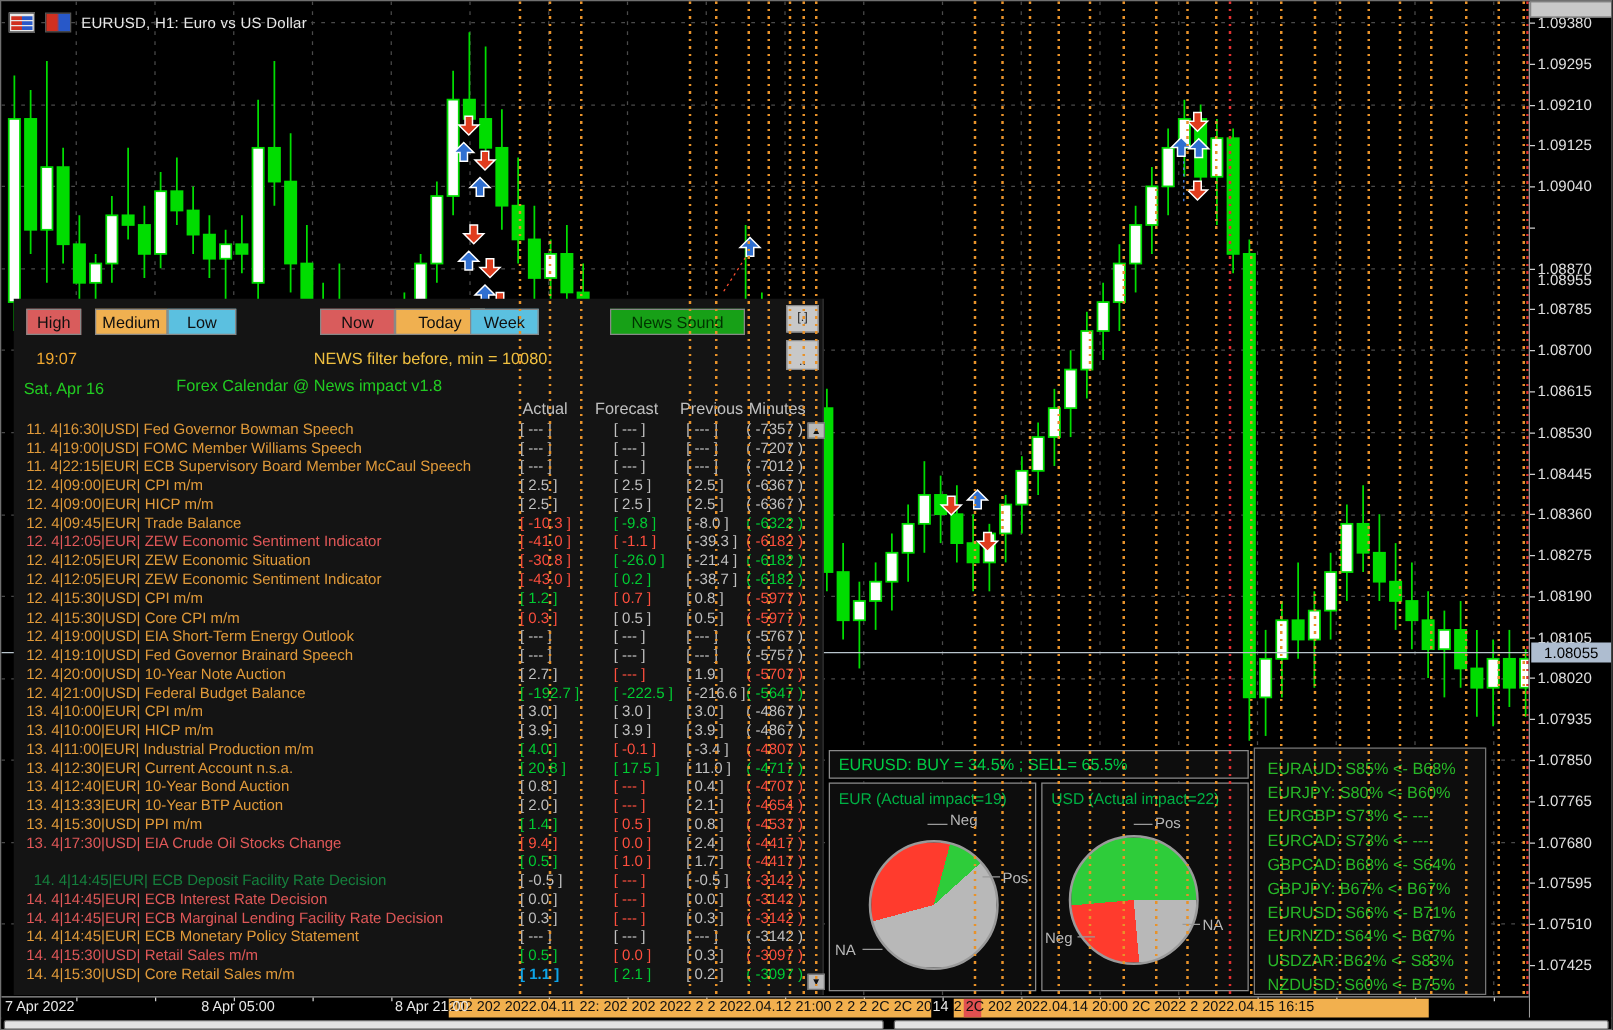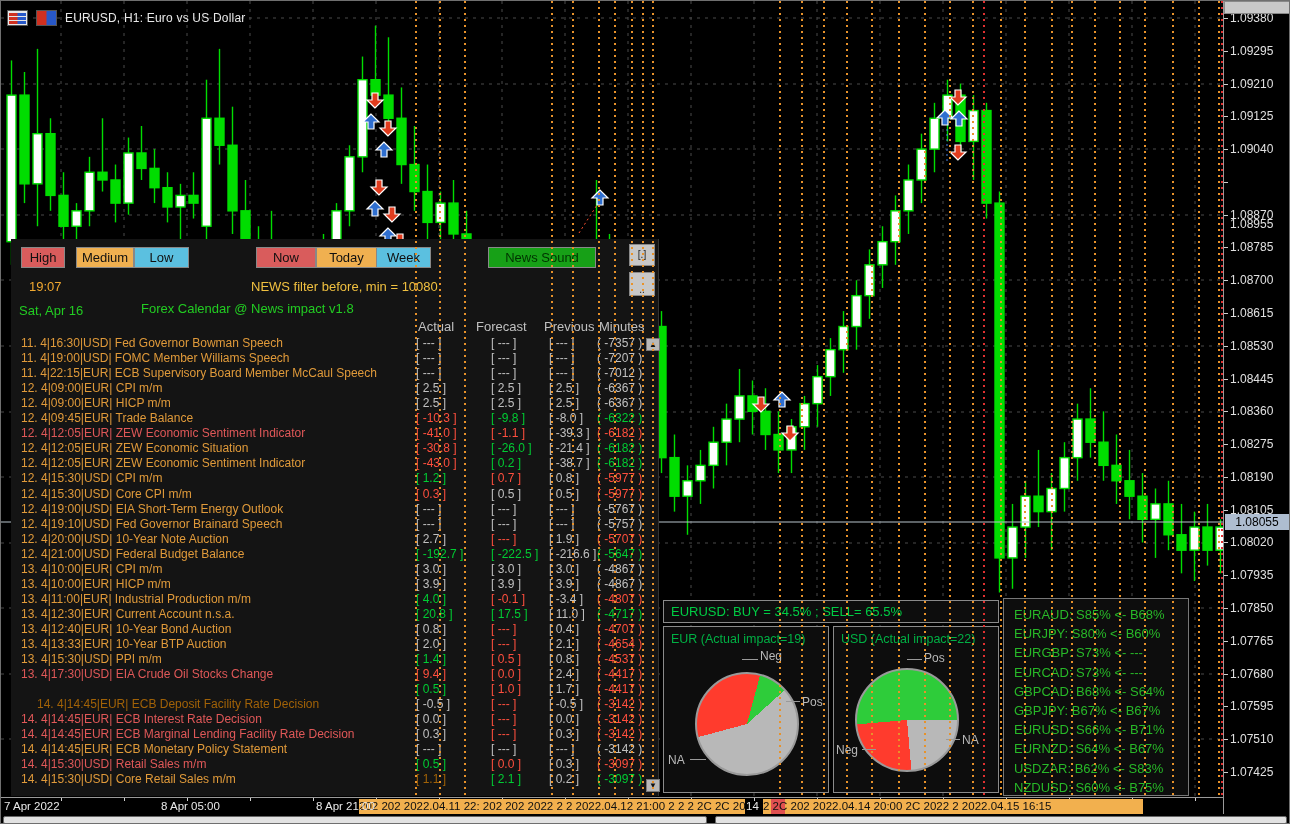--- a/index.html
+++ b/index.html
@@ -341,21 +341,21 @@
       <div class="evline" style="left: 1217px; color: rgb(232, 146, 42);"></div>
       <div class="evline" style="left: 982px; color: rgb(224, 48, 48);"></div>
       <div class="evline" style="left: 1220px; color: rgb(224, 48, 48);"></div>
     </div>
 
   <div class="cal">
     <div class="btn" style="left: 10px; top: 8px; width: 44px; background: rgb(217, 92, 92);">High</div>
     <div class="btn" style="left: 65px; top: 8px; width: 58px; background: rgb(240, 176, 80);">Medium</div>
     <div class="btn" style="left: 123px; top: 8px; width: 55px; background: rgb(91, 192, 224);">Low</div>
     <div class="btn" style="left: 245px; top: 8px; width: 60px; background: rgb(217, 92, 92);">Now</div>
-    <div class="btn" style="left: 305px; top: 8px; width: 61px; background: rgb(240, 176, 80);">Today</div>
+    <div class="btn" style="left: 305px; top: 8px; width: 72px; background: rgb(240, 176, 80);">Today</div>
     <div class="btn" style="left: 365px; top: 8px; width: 55px; background: rgb(91, 192, 224);">Week</div>
     <div class="btn" style="left: 477px; top: 8px; width: 108px; color: rgb(0, 51, 0); background: rgb(23, 160, 23);">News Sound</div>
     <div class="sq-btn" style="left:618px;top:5px;width:26px;height:22px;line-height:20px;">[.]</div>
     <div class="sq-btn" style="left:618px;top:33px;width:26px;height:24px;line-height:34px;">..</div>
 
     <div class="cal-txt" style="left:18px;top:40px;color:#f0a830;">19:07</div>
     <div class="cal-txt" style="left:240px;top:40px;color:#f0c040;">NEWS filter before, min = 10080</div>
     <div class="cal-txt" style="left:8px;top:64px;color:#22cc22;">Sat, Apr 16</div>
     <div class="cal-txt" style="left:130px;top:62px;color:#22cc22;">Forex Calendar @ News impact v1.8</div>
 
@@ -526,21 +526,21 @@
           <span style="left: 538px; color: rgb(192, 192, 192);">[ 2.4 ]</span>
           <span style="left: 586px; color: rgb(255, 79, 62);">( -4417 )</span>
         </div>
         <div class="crow" style="top: 346.15px;">
           <span style="left: 405px; color: rgb(0, 204, 51);">[ 0.5 ]</span>
           <span style="left: 480px; color: rgb(255, 79, 62);">[ 1.0 ]</span>
           <span style="left: 538px; color: rgb(192, 192, 192);">[ 1.7 ]</span>
           <span style="left: 586px; color: rgb(255, 79, 62);">( -4417 )</span>
         </div>
         <div class="crow" style="top: 361.2px;">
-          <span style="left: 26px; color: #a16207;">14. 4|14:45|EUR| ECB Deposit Facility Rate Decision</span>
+          <span style="left: 16px; color: #15803d;">14. 4|14:45|EUR| ECB Deposit Facility Rate Decision</span>
           <span style="left: 405px; color: rgb(192, 192, 192);">[ -0.5 ]</span>
           <span style="left: 480px; color: rgb(255, 79, 62);">[ --- ]</span>
           <span style="left: 538px; color: rgb(192, 192, 192);">[ -0.5 ]</span>
           <span style="left: 586px; color: rgb(255, 79, 62);">( -3142 )</span>
         </div>
         <div class="crow" style="top: 376.25px;">
           <span style="left: 10px; color: rgb(224, 88, 88);">14. 4|14:45|EUR| ECB Interest Rate Decision</span>
           <span style="left: 405px; color: rgb(192, 192, 192);">[ 0.0 ]</span>
           <span style="left: 480px; color: rgb(255, 79, 62);">[ --- ]</span>
           <span style="left: 538px; color: rgb(192, 192, 192);">[ 0.0 ]</span>
@@ -562,21 +562,21 @@
         </div>
         <div class="crow" style="top: 421.4px;">
           <span style="left: 10px; color: rgb(224, 88, 88);">14. 4|15:30|USD| Retail Sales m/m</span>
           <span style="left: 405px; color: rgb(0, 204, 51);">[ 0.5 ]</span>
           <span style="left: 480px; color: rgb(255, 79, 62);">[ 0.0 ]</span>
           <span style="left: 538px; color: rgb(192, 192, 192);">[ 0.3 ]</span>
           <span style="left: 586px; color: rgb(255, 79, 62);">( -3097 )</span>
         </div>
         <div class="crow" style="top: 436.45px;">
           <span style="left: 10px; color: rgb(224, 154, 58);">14. 4|15:30|USD| Core Retail Sales m/m</span>
-          <span style="left: 405px; color: #a16207;">[ 1.1 ]</span>
+          <span style="left: 405px; color: #0ea5e9; font-weight: bold;">[ 1.1 ]</span>
           <span style="left: 480px; color: rgb(0, 204, 51);">[ 2.1 ]</span>
           <span style="left: 538px; color: rgb(192, 192, 192);">[ 0.2 ]</span>
           <span style="left: 586px; color: rgb(0, 204, 51);">( -3097 )</span>
         </div>
       </div>
 
     <div class="scroll-arrow" style="top:99px;">▲</div>
     <div class="scroll-arrow" style="top:540px;">▼</div>
   </div>
 

